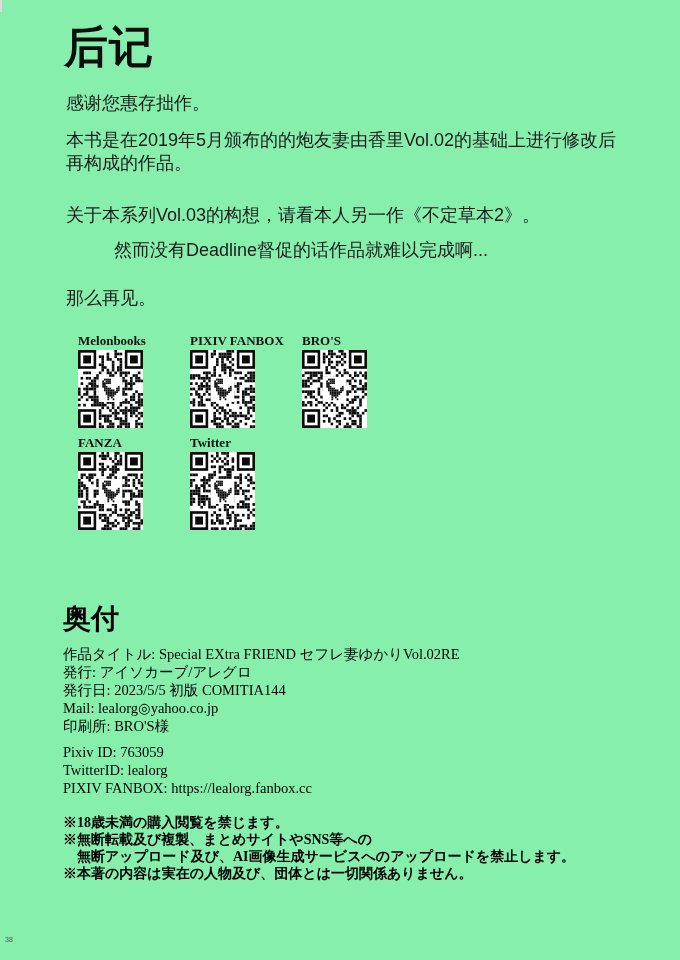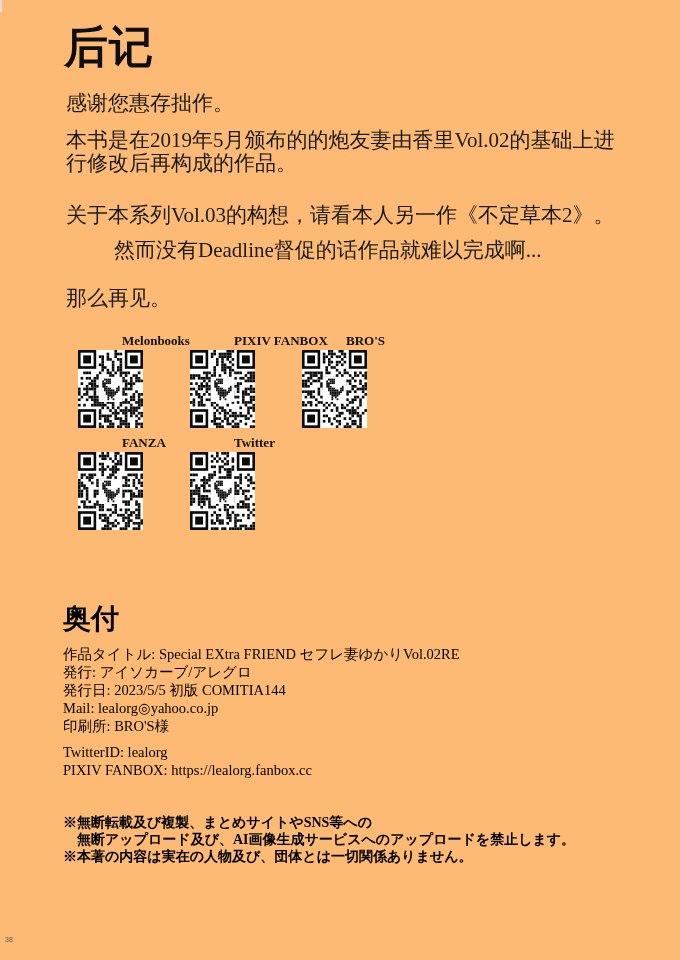--- a/index.html
+++ b/index.html
@@ -2,47 +2,47 @@
 <html><head>
 <meta charset="utf-8">
 <title>后记</title>
 <style>
   html,body{margin:0;padding:0;}
   body{
     width:680px;height:960px;background:#ffffff;position:relative;
     font-family:"Liberation Sans","DejaVu Sans",sans-serif;color:#161616;
     overflow:hidden;
   }
-  .page{position:absolute;inset:0;background:#fdba74;}
+  .page{position:absolute;inset:0;background:#86efac;}
 
   .afterword-title{
     position:absolute;left:64px;top:22px;margin:0;
     font-size:44px;font-weight:900;letter-spacing:1px;color:#0d0d0d;
     line-height:1.15;
   }
   .para{
     position:absolute;left:66px;margin:0;max-width:556px;
-    font-size:21px;line-height:23px;color:#1a1a1a;font-family:Liberation Serif, serif;
+    font-size:18px;line-height:23px;color:#1a1a1a;
   }
   .p1{top:92px;}
   .p2{top:129px;}
   .p3{top:204px;}
   .p4{top:239px;margin-left:48px;}
   .p5{top:287px;}
 
   .qr-item{position:absolute;width:65px;}
   .q0{left:78px;top:334px;}
   .q1{left:190px;top:334px;}
   .q2{left:302px;top:334px;}
   .q3{left:78px;top:436px;}
   .q4{left:190px;top:436px;}
   .qr-label{
     font-family:"Liberation Serif","DejaVu Serif",serif;
     font-weight:700;font-size:13px;line-height:14px;color:#111;
-    margin-bottom:2px;white-space:nowrap;margin-left:44px;
+    margin-bottom:2px;white-space:nowrap;
   }
   .qr-code{width:65px;height:78px;background:#fff;}
   .qr-code svg{display:block;fill:#0b0b0b;}
 
   .colophon-title{
     position:absolute;left:63px;top:602px;margin:0;
     font-family:Liberation Sans, sans-serif;
     font-size:28px;font-weight:700;color:#000;line-height:1.2;
   }
   .colophon-lines{position:absolute;left:63px;top:645px;}
@@ -1696,25 +1696,27 @@
 
   <div class="colophon-lines">
     <div class="cline">作品タイトル: Special EXtra FRIEND セフレ妻ゆかりVol.02RE</div>
     <div class="cline">発行: アイソカーブ/アレグロ</div>
     <div class="cline">発行日: 2023/5/5 初版 COMITIA144</div>
     <div class="cline">Mail: lealorg◎yahoo.co.jp</div>
     <div class="cline">印刷所: BRO'S様</div>
   </div>
 
   <div class="colophon-ids">
+    <div class="cline">Pixiv ID: 763059</div>
     <div class="cline">TwitterID: lealorg</div>
     <div class="cline">PIXIV FANBOX: https://lealorg.fanbox.cc</div>
   </div>
 
   <div class="colophon-notices">
+    <div class="nline">※18歳未満の購入閲覧を禁じます。</div>
     <div class="nline">※無断転載及び複製、まとめサイトやSNS等への</div>
     <div class="nline">　無断アップロード及び、AI画像生成サービスへのアップロードを禁止します。</div>
     <div class="nline">※本著の内容は実在の人物及び、団体とは一切関係ありません。</div>
   </div>
 
   <div class="page-number">38</div>
   <div class="edge-artifact"></div>
 </div>
 
 </body></html>

